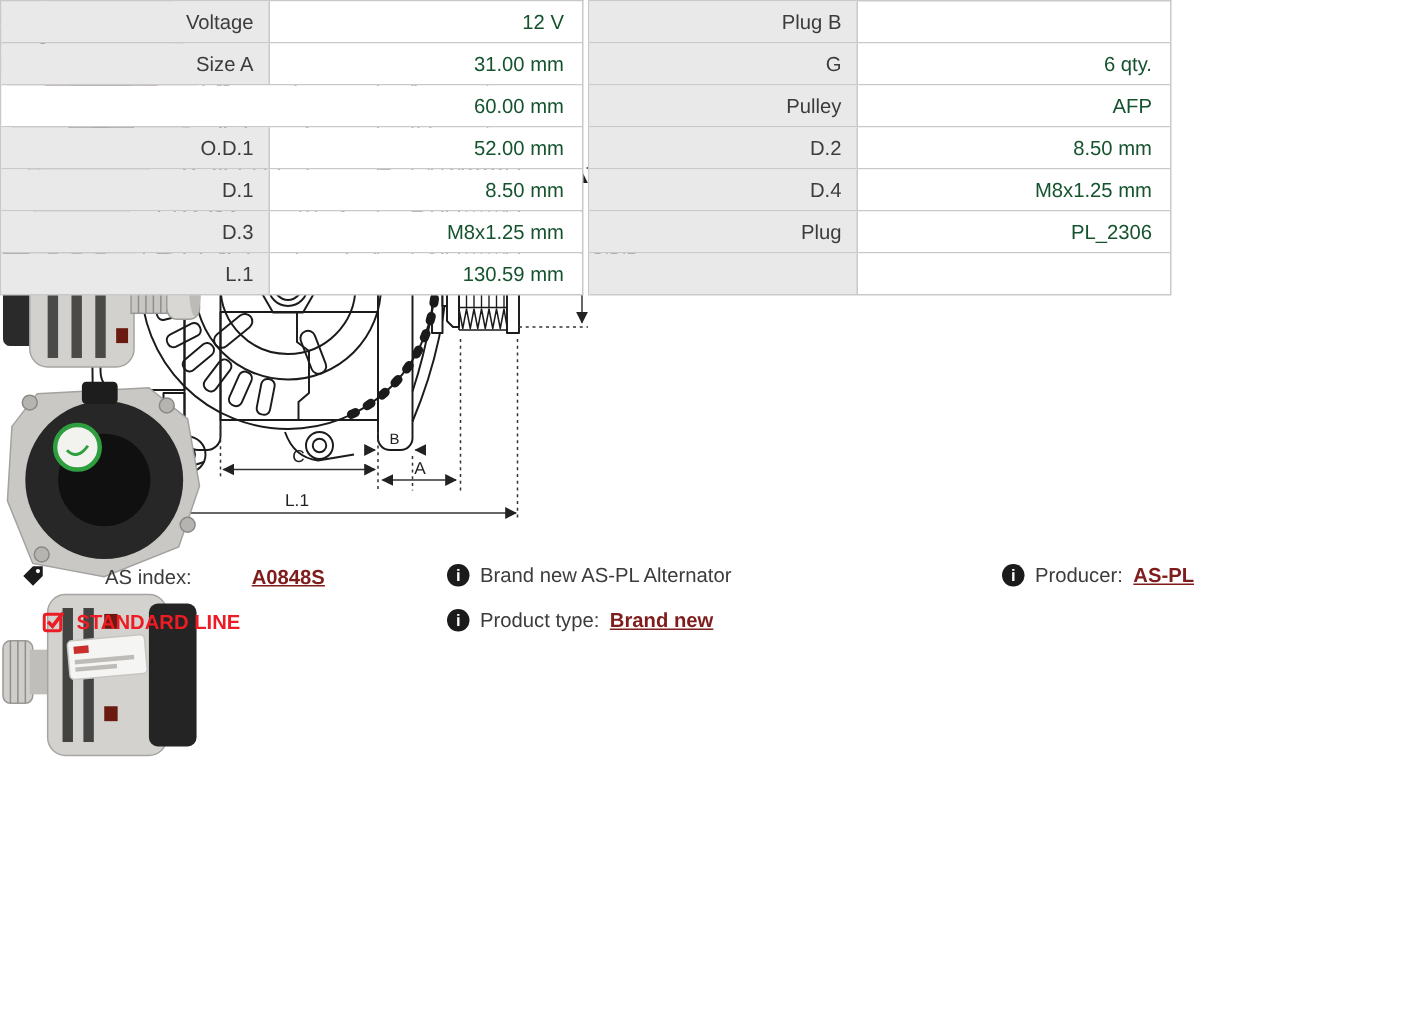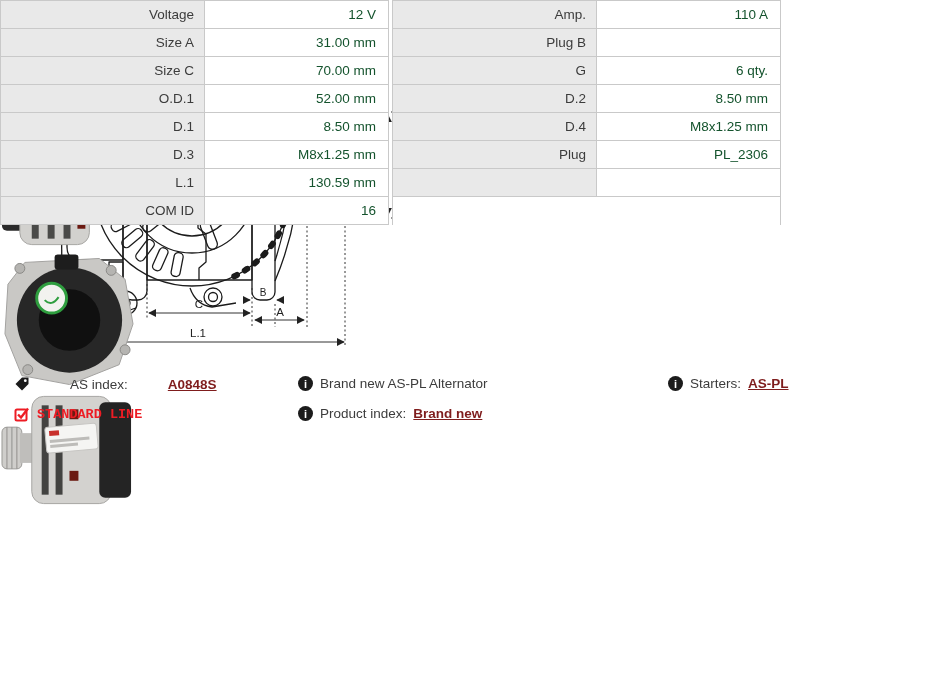--- a/index.html
+++ b/index.html
@@ -29,21 +29,21 @@
   .info-item b{color:#7f1d1d;text-decoration:underline;}
   .info-icon{display:inline-flex;width:15px;height:15px;border-radius:50%;background:#1b1b1b;color:#fff;
              font-size:11px;font-weight:bold;align-items:center;justify-content:center;font-style:normal;flex:0 0 auto;}
   .red{color:#ED1C24;font-weight:bold;}
   #logo-box{left:700;top:396;width:96;}
 
   
   #spec-table{left:12;top:441;width:777;display:flex;gap:3px;font-size:13.5px;}
   .spec-half{border:1px solid #c9c9c9;border-bottom:none;width:387px;}
   .spec-row{display:flex;border-bottom:1px solid #c9c9c9;height:27px;line-height:27px;}
-  .cell-label{width:204px;background:#e9e9e9;text-align:right;padding-right:10px;box-sizing:border-box;
+  .cell-label{width:179px;background:#e9e9e9;text-align:right;padding-right:10px;box-sizing:border-box;
               border-right:1px solid #c9c9c9;color:#3c3c3c;}
   .cell-value{flex:1;background:#fff;text-align:right;padding-right:12px;box-sizing:border-box;color:#14532d;}
 </style>
 </head>
 <body>
 
 <div id="app">
 
   <svg id="side-view" class="abs" width="428" height="368" viewBox="0 0 428 368">
     <defs>
@@ -283,41 +283,41 @@
   </div>
 
   <div class="info-item" style="left:14px;top:376px;gap:40px;">
     <svg width="16" height="16" viewBox="0 0 16 16">
       <path d="M14.5,1.5 L8,1.5 L1.5,8 L8,14.5 L14.5,8 Z" fill="#1b1b1b"></path>
       <circle cx="11.3" cy="4.7" r="1.4" fill="#fff"></circle>
     </svg>
     <span>AS index:</span>
     <b>A0848S</b>
   </div>
-  <div class="info-item" style="left:14px;top:406px;font-family:Liberation Mono, monospace;">
+  <div class="info-item" style="left:28px;top:406px;">
     <svg width="16" height="16" viewBox="0 0 16 16">
       <rect x="1.5" y="3.5" width="11" height="11" rx="1.5" stroke="#ED1C24" stroke-width="2" fill="none"></rect>
       <path d="M4,8.5 L7,11.5 L14,2.5" stroke="#ED1C24" stroke-width="2.4" fill="none"></path>
     </svg>
     <span class="red">STANDARD LINE</span>
   </div>
 
   <div class="info-item" style="left:298px;top:376px;">
     <span class="info-icon">i</span>
     <span>Brand new AS-PL Alternator</span>
   </div>
   <div class="info-item" style="left:298px;top:406px;">
     <span class="info-icon">i</span>
-    <span>Product index:</span>
+    <span>Product type:</span>
     <b>Brand new</b>
   </div>
 
   <div class="info-item" style="left:668px;top:376px;">
     <span class="info-icon">i</span>
-    <span>Starters:</span>
+    <span>Producer:</span>
     <b>AS-PL</b>
   </div>
   <div id="logo-box" class="abs">
     <svg width="96" height="38" viewBox="0 0 96 38">
       <text x="30" y="24" font-size="25" font-weight="bold" font-style="italic" fill="#d32027">AS</text>
       <g fill="#d32027" transform="skewX(-28)">
         <rect x="74" y="3" width="22" height="2.6"></rect>
         <rect x="74" y="7.2" width="22" height="2.6"></rect>
         <rect x="74" y="11.4" width="22" height="2.6"></rect>
         <rect x="74" y="15.6" width="22" height="2.6"></rect>
@@ -332,57 +332,52 @@
     <div class="spec-half">
       <div class="spec-row">
         <div class="cell-label">Voltage</div>
         <div class="cell-value">12 V</div>
       </div>
       <div class="spec-row">
         <div class="cell-label">Size A</div>
         <div class="cell-value">31.00 mm</div>
       </div>
       <div class="spec-row">
-        <div class="cell-label">Size C</div>
-        <div class="cell-value">70.00 mm</div>
+        <div class="cell-value">60.00 mm</div>
       </div>
       <div class="spec-row">
         <div class="cell-label">O.D.1</div>
         <div class="cell-value">52.00 mm</div>
       </div>
       <div class="spec-row">
         <div class="cell-label">D.1</div>
         <div class="cell-value">8.50 mm</div>
       </div>
       <div class="spec-row">
         <div class="cell-label">D.3</div>
         <div class="cell-value">M8x1.25 mm</div>
       </div>
       <div class="spec-row">
         <div class="cell-label">L.1</div>
         <div class="cell-value">130.59 mm</div>
       </div>
-      <div class="spec-row">
-        <div class="cell-label">COM ID</div>
-        <div class="cell-value">16</div>
-      </div>
     </div>
     <div class="spec-half">
-      <div class="spec-row">
-        <div class="cell-label">Amp.</div>
-        <div class="cell-value">110 A</div>
-      </div>
       <div class="spec-row">
         <div class="cell-label">Plug B</div>
       </div>
       <div class="spec-row">
         <div class="cell-label">G</div>
         <div class="cell-value">6 qty.</div>
       </div>
       <div class="spec-row">
+        <div class="cell-label">Pulley</div>
+        <div class="cell-value">AFP</div>
+      </div>
+      <div class="spec-row">
         <div class="cell-label">D.2</div>
         <div class="cell-value">8.50 mm</div>
       </div>
       <div class="spec-row">
         <div class="cell-label">D.4</div>
         <div class="cell-value">M8x1.25 mm</div>
       </div>
       <div class="spec-row">
         <div class="cell-label">Plug</div>
         <div class="cell-value">PL_2306</div>

